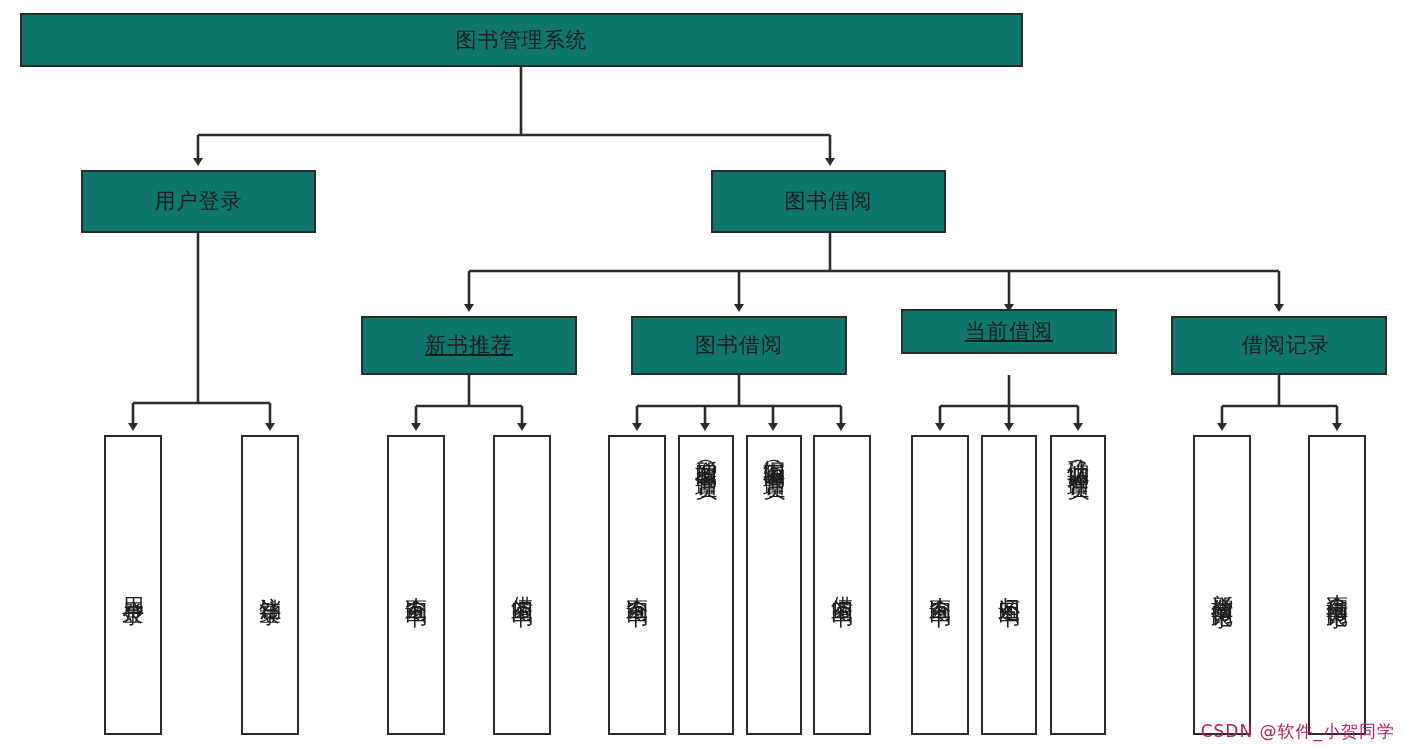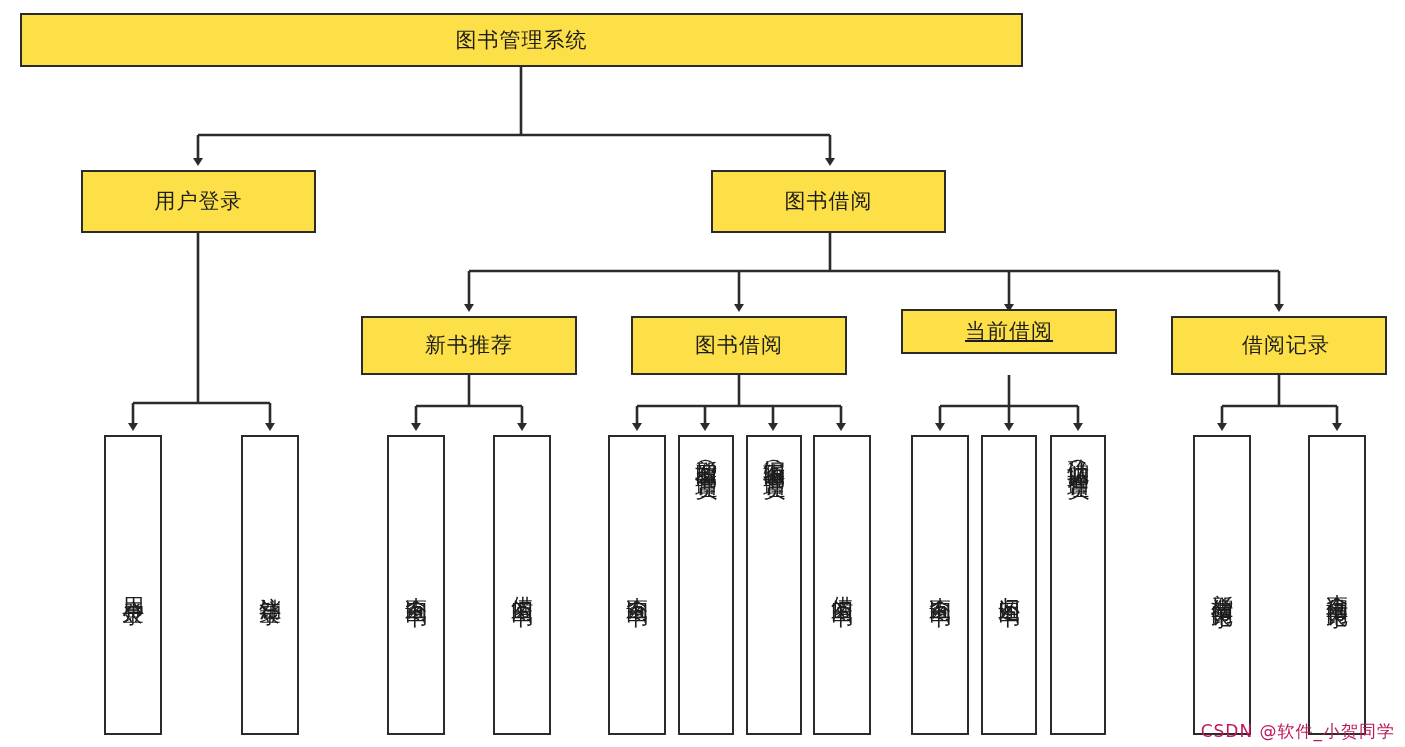--- a/index.html
+++ b/index.html
@@ -7,21 +7,21 @@
     width:1405px;height:747px;
     background:#ffffff;
     font-family:"DejaVu Sans","Liberation Sans",sans-serif;
     overflow:hidden;
     position:relative;
   }
   #diagram{position:absolute;left:0;top:0;width:1405px;height:747px;}
   .node{
     position:absolute;
     box-sizing:border-box;
-    background:#fde047;
+    background:#0f766e;
     border:2.5px solid #2b2b2b;
     display:flex;
     align-items:center;
     justify-content:center;
     color:#1d1d1d;
     z-index:3;
   }
   .node-label{
     font-size:21px;
     line-height:1.25;
@@ -125,21 +125,21 @@
     <span class="node-label">图书管理系统</span>
   </div>
 
   <div class="node" style="left:81px;top:170px;width:235px;height:63px;">
     <span class="node-label">用户登录</span>
   </div>
   <div class="node" style="left:711px;top:170px;width:235px;height:63px;">
     <span class="node-label">图书借阅</span>
   </div>
 
-  <div class="node" style="left:361px;top:316px;width:216px;height:59px;">
+  <div class="node" style="left:361px;top:316px;width:216px;height:59px;text-decoration:underline;">
     <span class="node-label">新书推荐</span>
   </div>
   <div class="node" style="left:631px;top:316px;width:216px;height:59px;">
     <span class="node-label">图书借阅</span>
   </div>
   <div class="node" style="left:901px;top:309px;width:216px;height:45px;text-decoration:underline;">
     <span class="node-label">当前借阅</span>
   </div>
   <div class="node" style="left:1171px;top:316px;width:216px;height:59px;padding-left:14px;">
     <span class="node-label">借阅记录</span>

